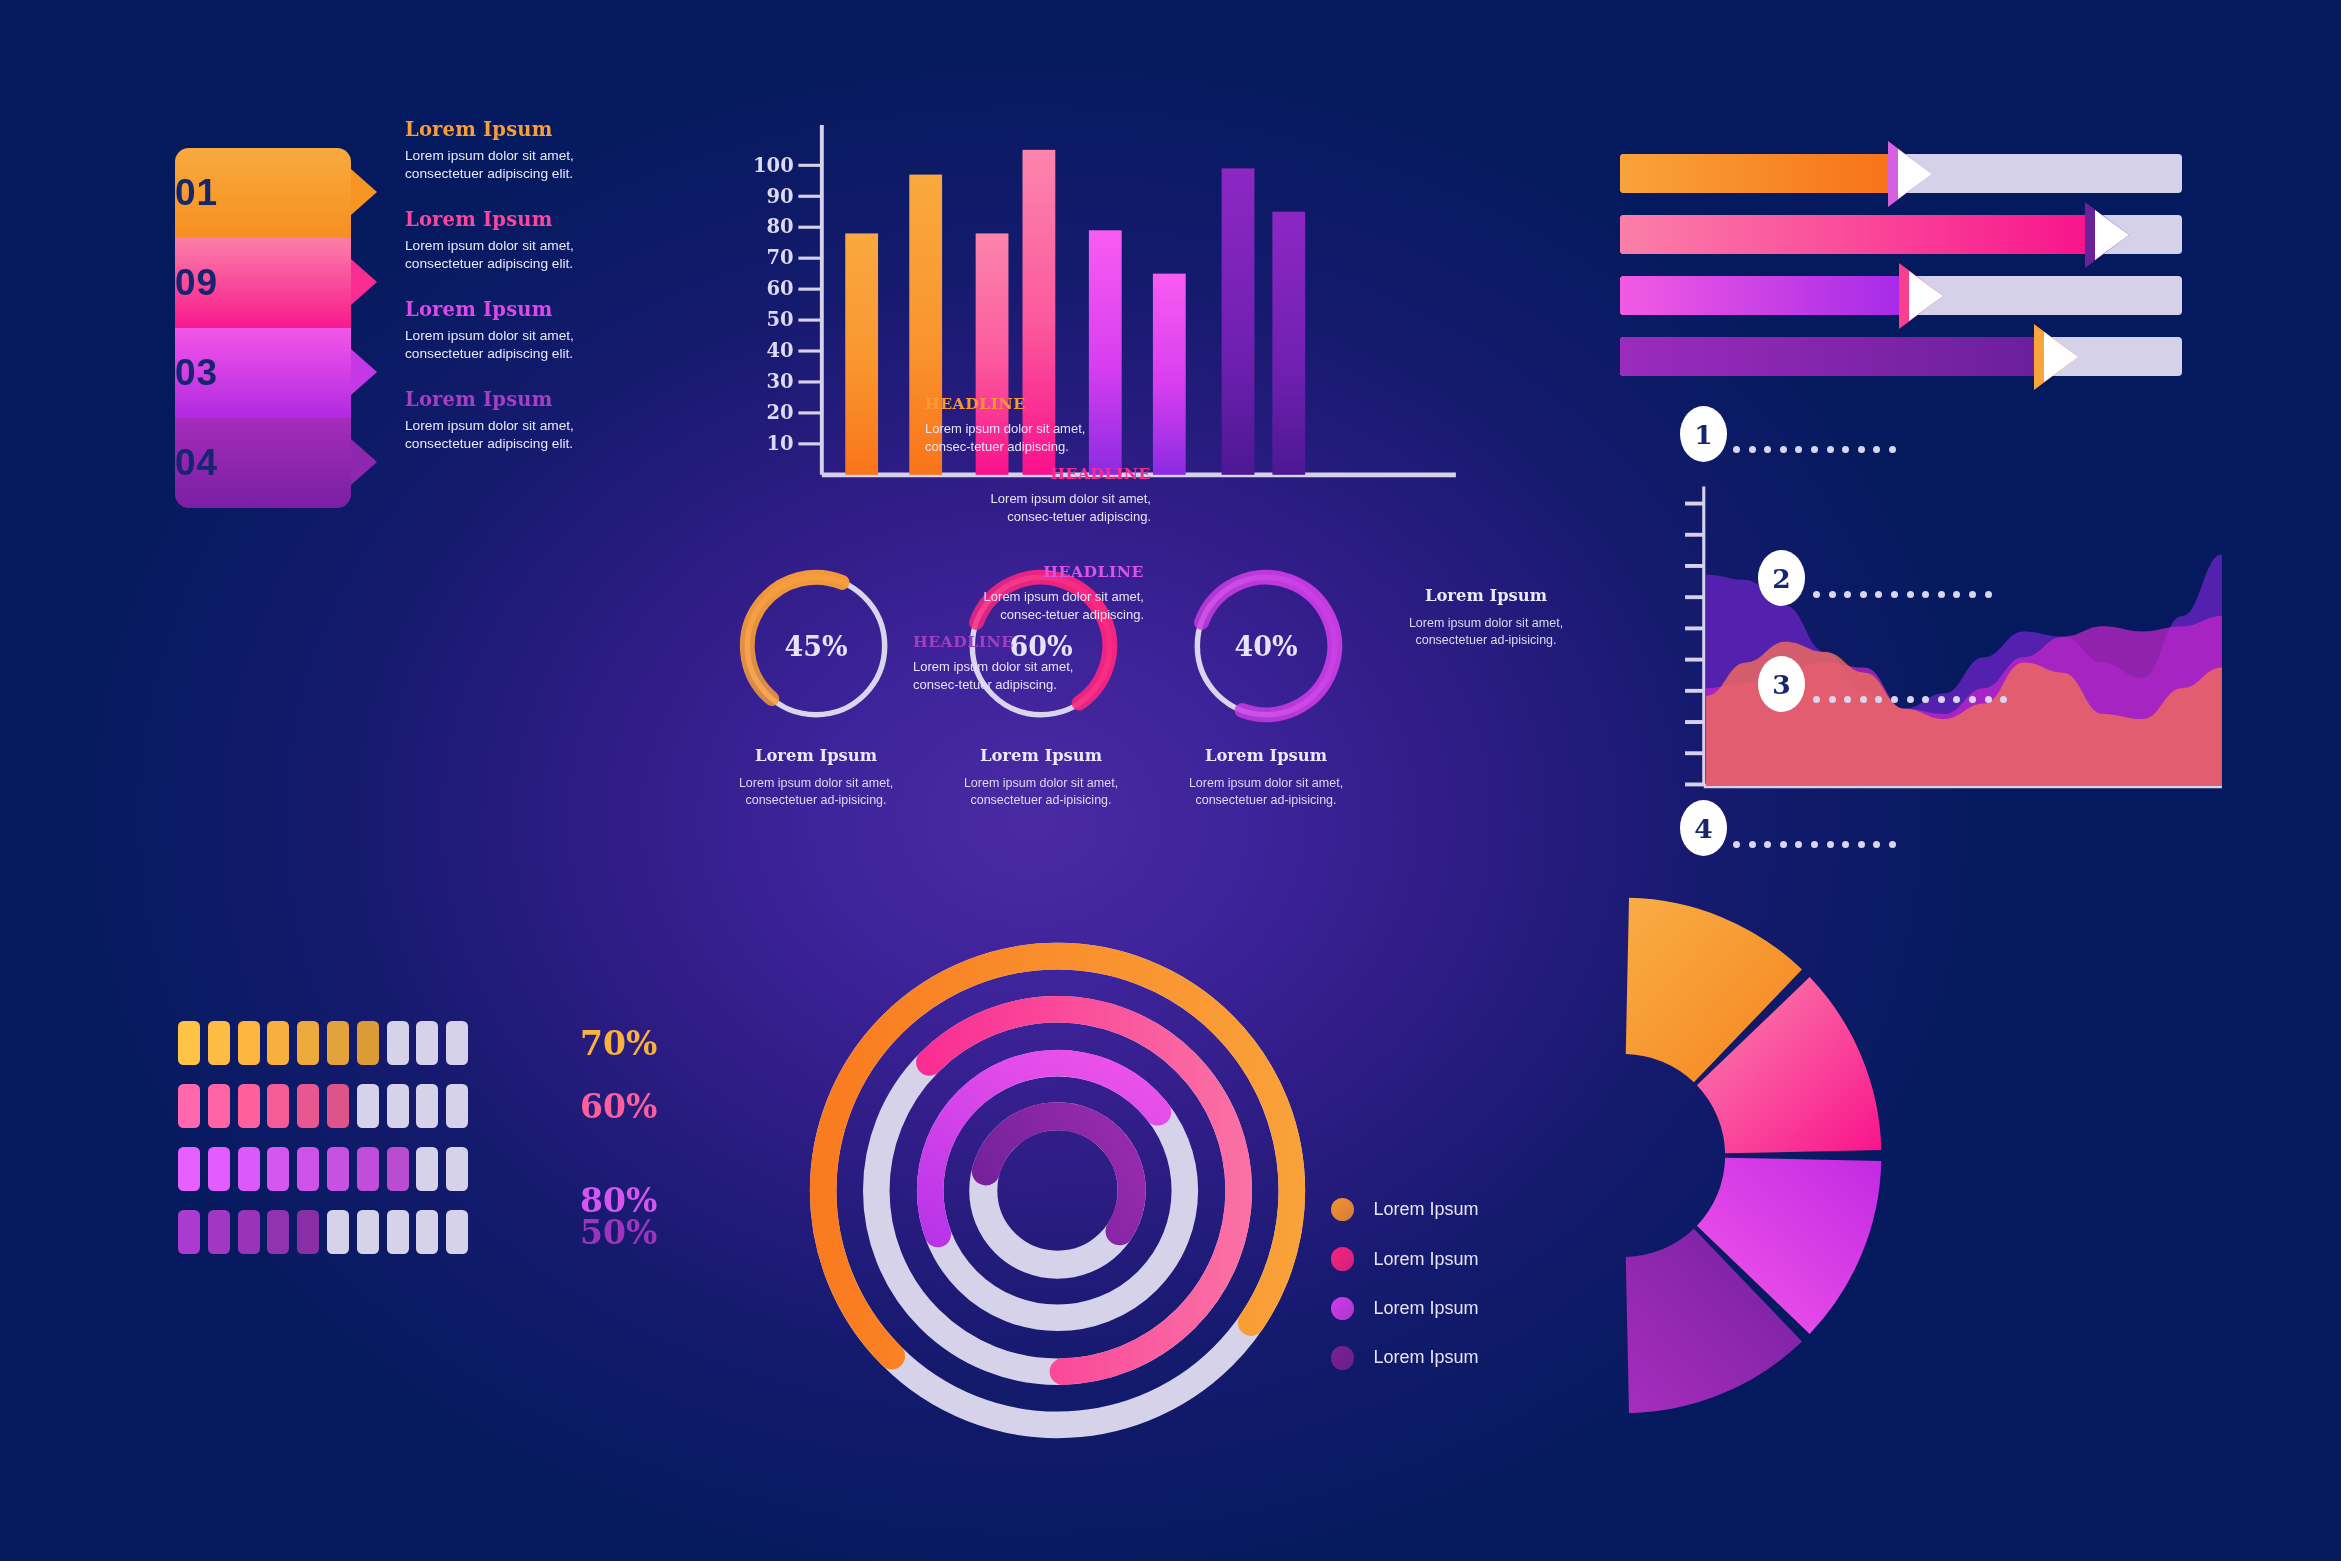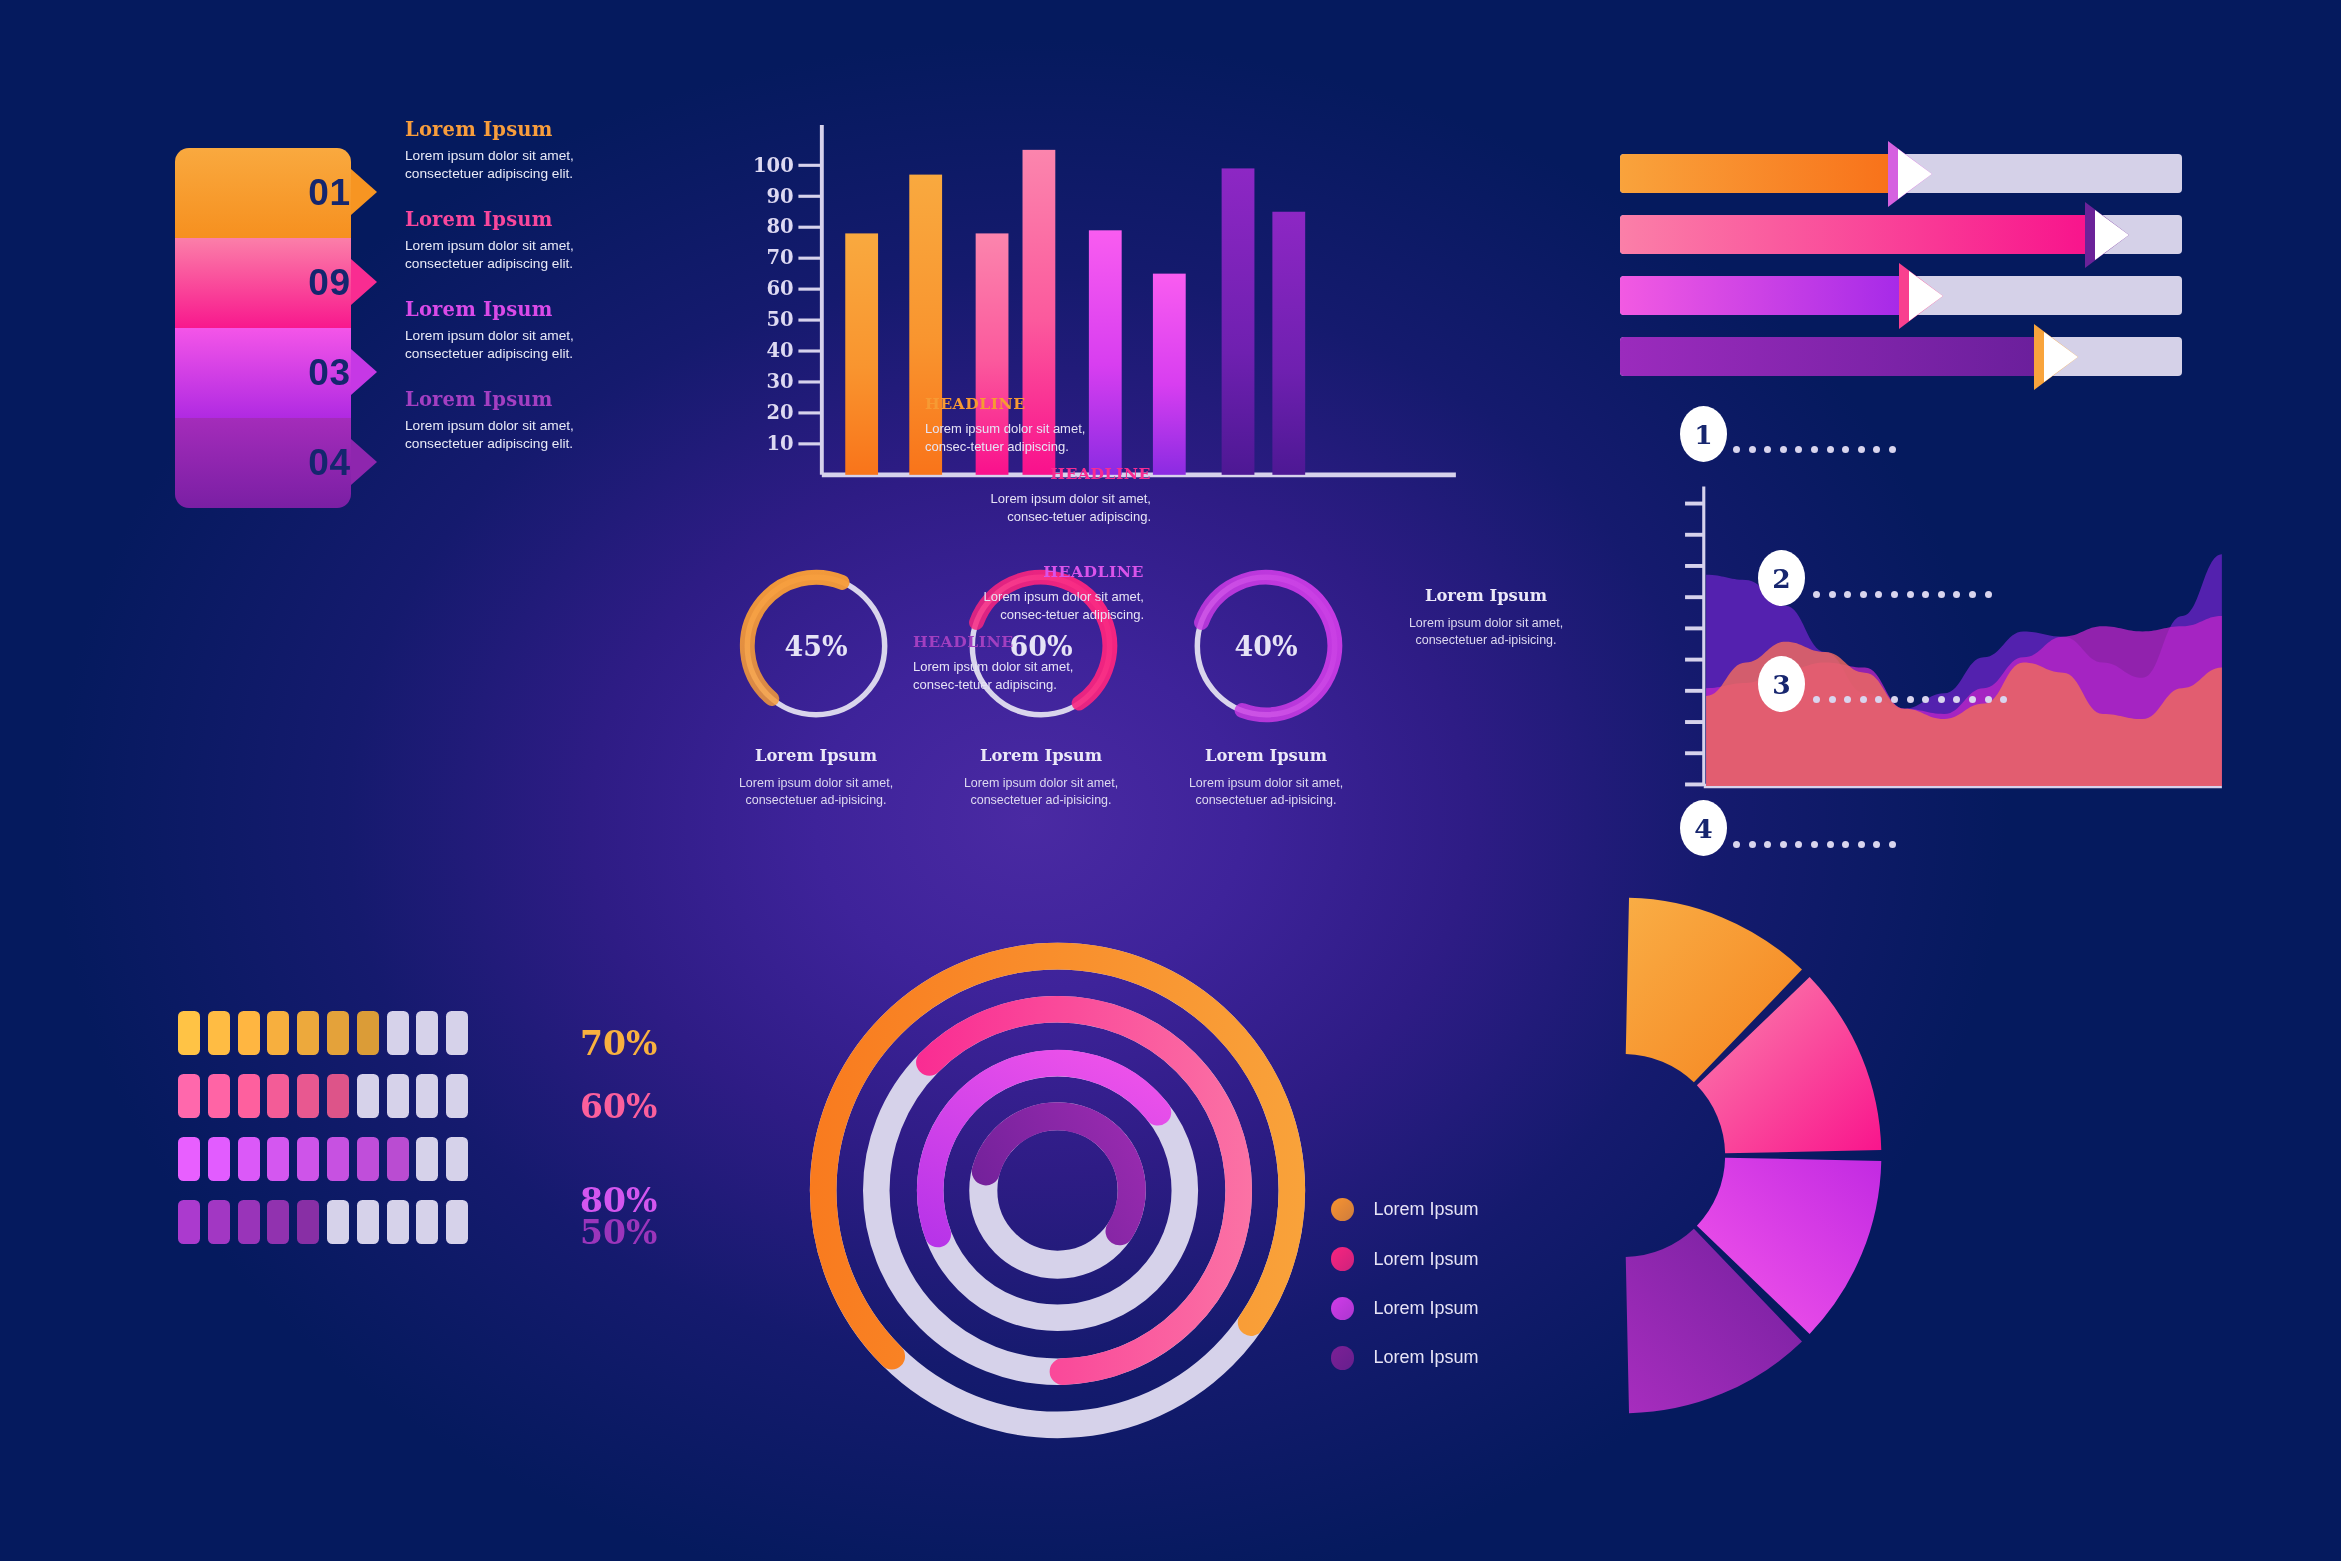--- a/index.html
+++ b/index.html
@@ -14,21 +14,21 @@
     background:
       radial-gradient(ellipse 976px 781px at 1030px 820px, #4a2aa3 0%, #3e239a 22%, #2e1c85 45%, #151a6e 70%, #051a5e 100%);
   }
   .stage { position:absolute; inset:0; }
 
   
   #numlist { position:absolute; left:175px; top:148px; width:195px; }
   .nl-row { position:relative; height:90px; }
   .nl-block {
     position:absolute; left:0; top:0; width:176px; height:90px;
-    display:flex; align-items:center; justify-content:flex-end;
+    display:flex; align-items:center; justify-content:flex-start;
   }
   .nl-arrow {
     position:absolute; left:176px; top:21px;
     width:0; height:0;
     border-top:23.4px solid transparent;
     border-bottom:23.4px solid transparent;
   }
   .nl-num {
     font-family:"Liberation Sans", sans-serif;
     font-weight:bold; font-size:37px; color:#15266e; letter-spacing:0.8px;
@@ -62,21 +62,21 @@
 
   
   #rings { position:absolute; left:788px; top:921px; width:539px; height:539px; }
   #ringlegend { position:absolute; left:1331px; top:1198px; }
   .lg-row { display:flex; align-items:center; margin-bottom:26px; }
   .lg-dot { width:23.4px; height:23.4px; border-radius:50%; margin-right:19px; }
   .lg-txt { font-size:18px; color:#e7e4f6; font-weight:500; }
 
   
   #segbars { position:absolute; left:178px; top:1011px; width:546px; }
-  .sb-row { position:relative; height:63px; display:flex; align-items:flex-start; }
+  .sb-row { position:relative; height:63px; display:flex; align-items:center; }
   .sb-seg { width:22px; height:44px; border-radius:5.5px; margin-right:7.8px; }
   .sb-pct {
     position:absolute; left:402px; top:50%; transform:translateY(-50%);
     font-family:"DejaVu Serif", serif; font-weight:bold; font-size:33px;
   }
 
   
   #arrowbars { position:absolute; left:1620px; top:148px; width:617px; }
   .ab-row { position:relative; height:61px; }
   .ab-track { position:absolute; left:0; top:6.2px; width:562px; height:39px; background:#d5d1e8; border-radius:3.9px; }

